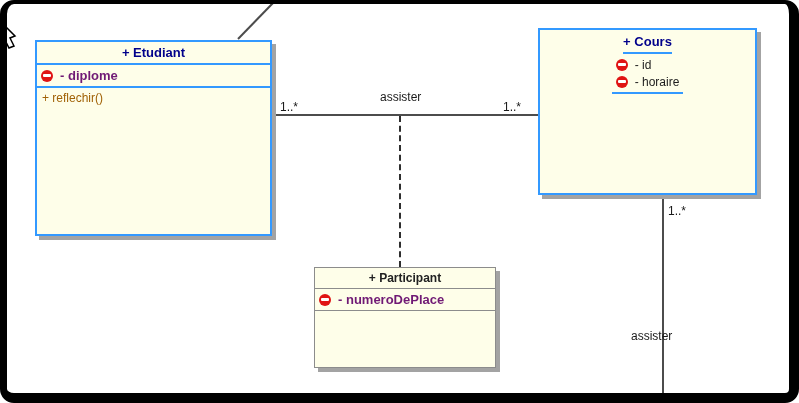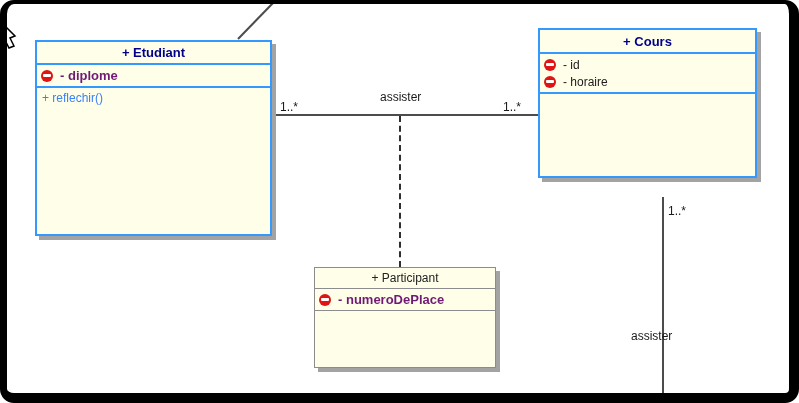--- a/index.html
+++ b/index.html
@@ -23,32 +23,32 @@
     display:flex; flex-direction:column; z-index:10;
   }
   .uml-class.blue { border:2px solid #3399ff; }
   .uml-class.gray { border:1px solid #8c8c8c; }
 
   .uml-title {
     text-align:center; font-weight:bold; color:#00008b; font-size:13px;
     display:flex; align-items:center; justify-content:center;
   }
   .uml-class.blue .uml-title { border-bottom:2px solid #3399ff; }
-  .uml-class.gray .uml-title { border-bottom:1px solid #8c8c8c; font-weight:normal; color:#222222; font-size:12px; }
+  .uml-class.gray .uml-title { border-bottom:1px solid #8c8c8c; font-weight:bold; color:#222222; font-size:12px; }
 
   .uml-attrs { padding:2px 4px; }
   .uml-class.blue .uml-attrs { border-bottom:2px solid #3399ff; }
   .uml-class.gray .uml-attrs { border-bottom:1px solid #8c8c8c; }
 
   .uml-ops { padding:3px 5px; flex:1; }
 
   .member-row { display:flex; align-items:center; gap:7px; height:17px; }
   .member-row .txt { font-size:12px; color:#1c1c1c; white-space:nowrap; }
   .member-row .txt.bold { font-weight:bold; font-size:13px; color:#701a75; }
-  .op-row { font-size:12px; color:#3b82f6; white-space:nowrap; }
+  .op-row { font-size:12px; color:#a16207; white-space:nowrap; }
 
   
   .vis-private {
     width:12px; height:12px; border-radius:50%; background:#e01414;
     position:relative; flex:0 0 12px;
   }
   .vis-private::after {
     content:""; position:absolute; left:2px; right:2px; top:4.5px; height:3px;
     background:#ffffff; border-radius:1px;
   }
@@ -87,21 +87,21 @@
       <div class="member-row">
         <span class="vis-private"></span>
         <span class="txt bold">- diplome</span>
       </div>
     </div>
     <div class="uml-ops">
       <div class="op-row">+ reflechir()</div>
     </div>
   </div>
 
-  <div class="uml-class blue" style="left:538px; top:28px; width:219px; height:150px;">
+  <div class="uml-class blue" style="left:538px; top:28px; width:219px; height:167px;align-items:center;">
     <div class="uml-title" style="height:24px;">+ Cours</div>
     <div class="uml-attrs">
       <div class="member-row">
         <span class="vis-private"></span>
         <span class="txt">- id</span>
       </div>
       <div class="member-row">
         <span class="vis-private"></span>
         <span class="txt">- horaire</span>
       </div>

